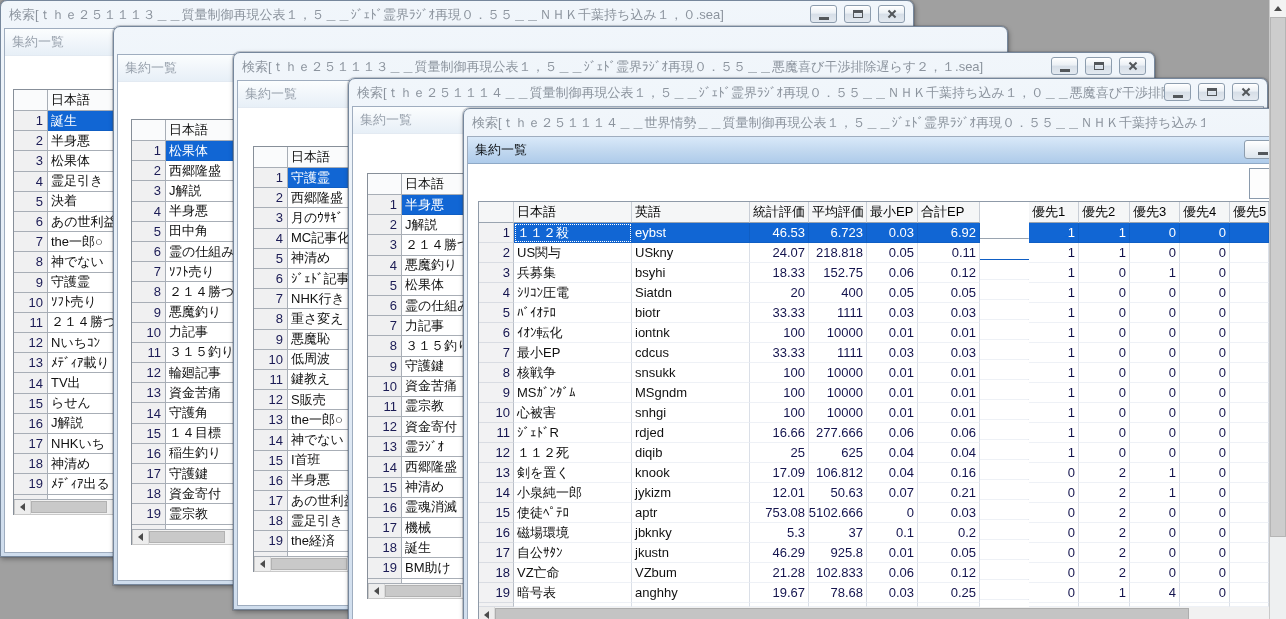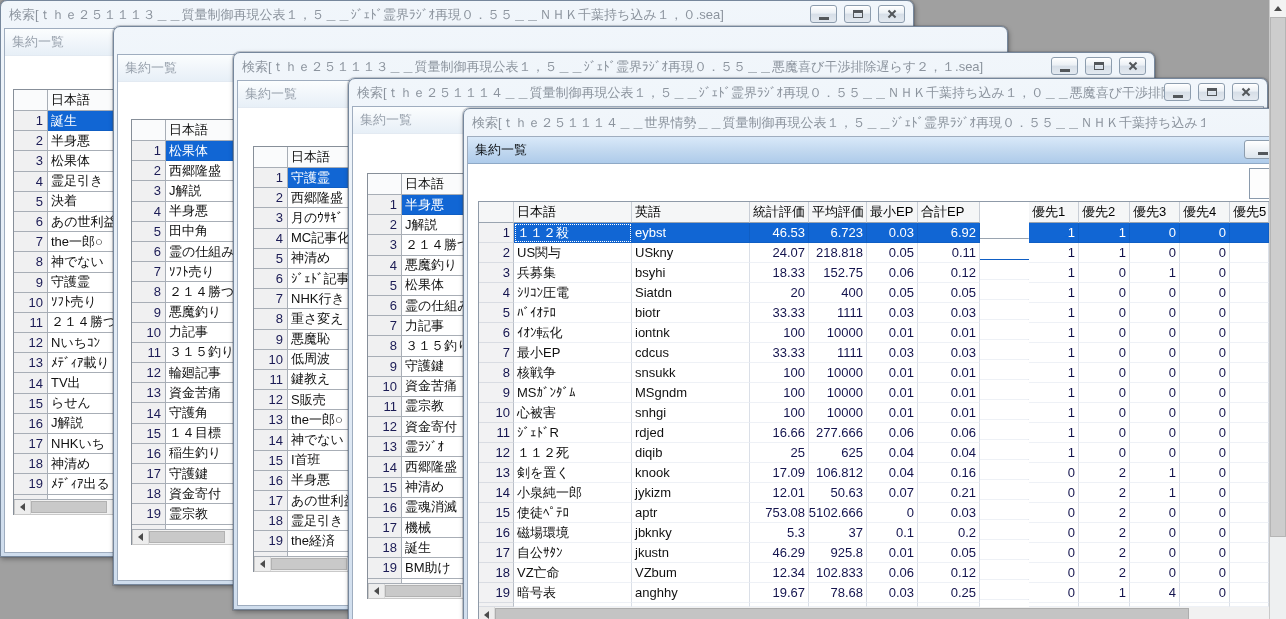--- a/index.html
+++ b/index.html
@@ -816,21 +816,21 @@
               <div class="mc c8 num">0</div>
               <div class="mc c9 num">2</div>
               <div class="mc c10 num">0</div>
               <div class="mc c11 num">0</div>
               <div class="mc c12 num"></div>
             </div>
             <div class="mrow">
               <div class="mc c0 num rowhdr">18</div>
               <div class="mc c1">VZ亡命</div>
               <div class="mc c2">VZbum</div>
-              <div class="mc c3 num">12.34</div>
+              <div class="mc c3 num">21.28</div>
               <div class="mc c4 num">102.833</div>
               <div class="mc c5 num">0.06</div>
               <div class="mc c6 num">0.12</div>
               <div class="mc c7 num">0</div>
               <div class="mc c8 num">0</div>
               <div class="mc c9 num">2</div>
               <div class="mc c10 num">0</div>
               <div class="mc c11 num">0</div>
               <div class="mc c12 num"></div>
             </div>

